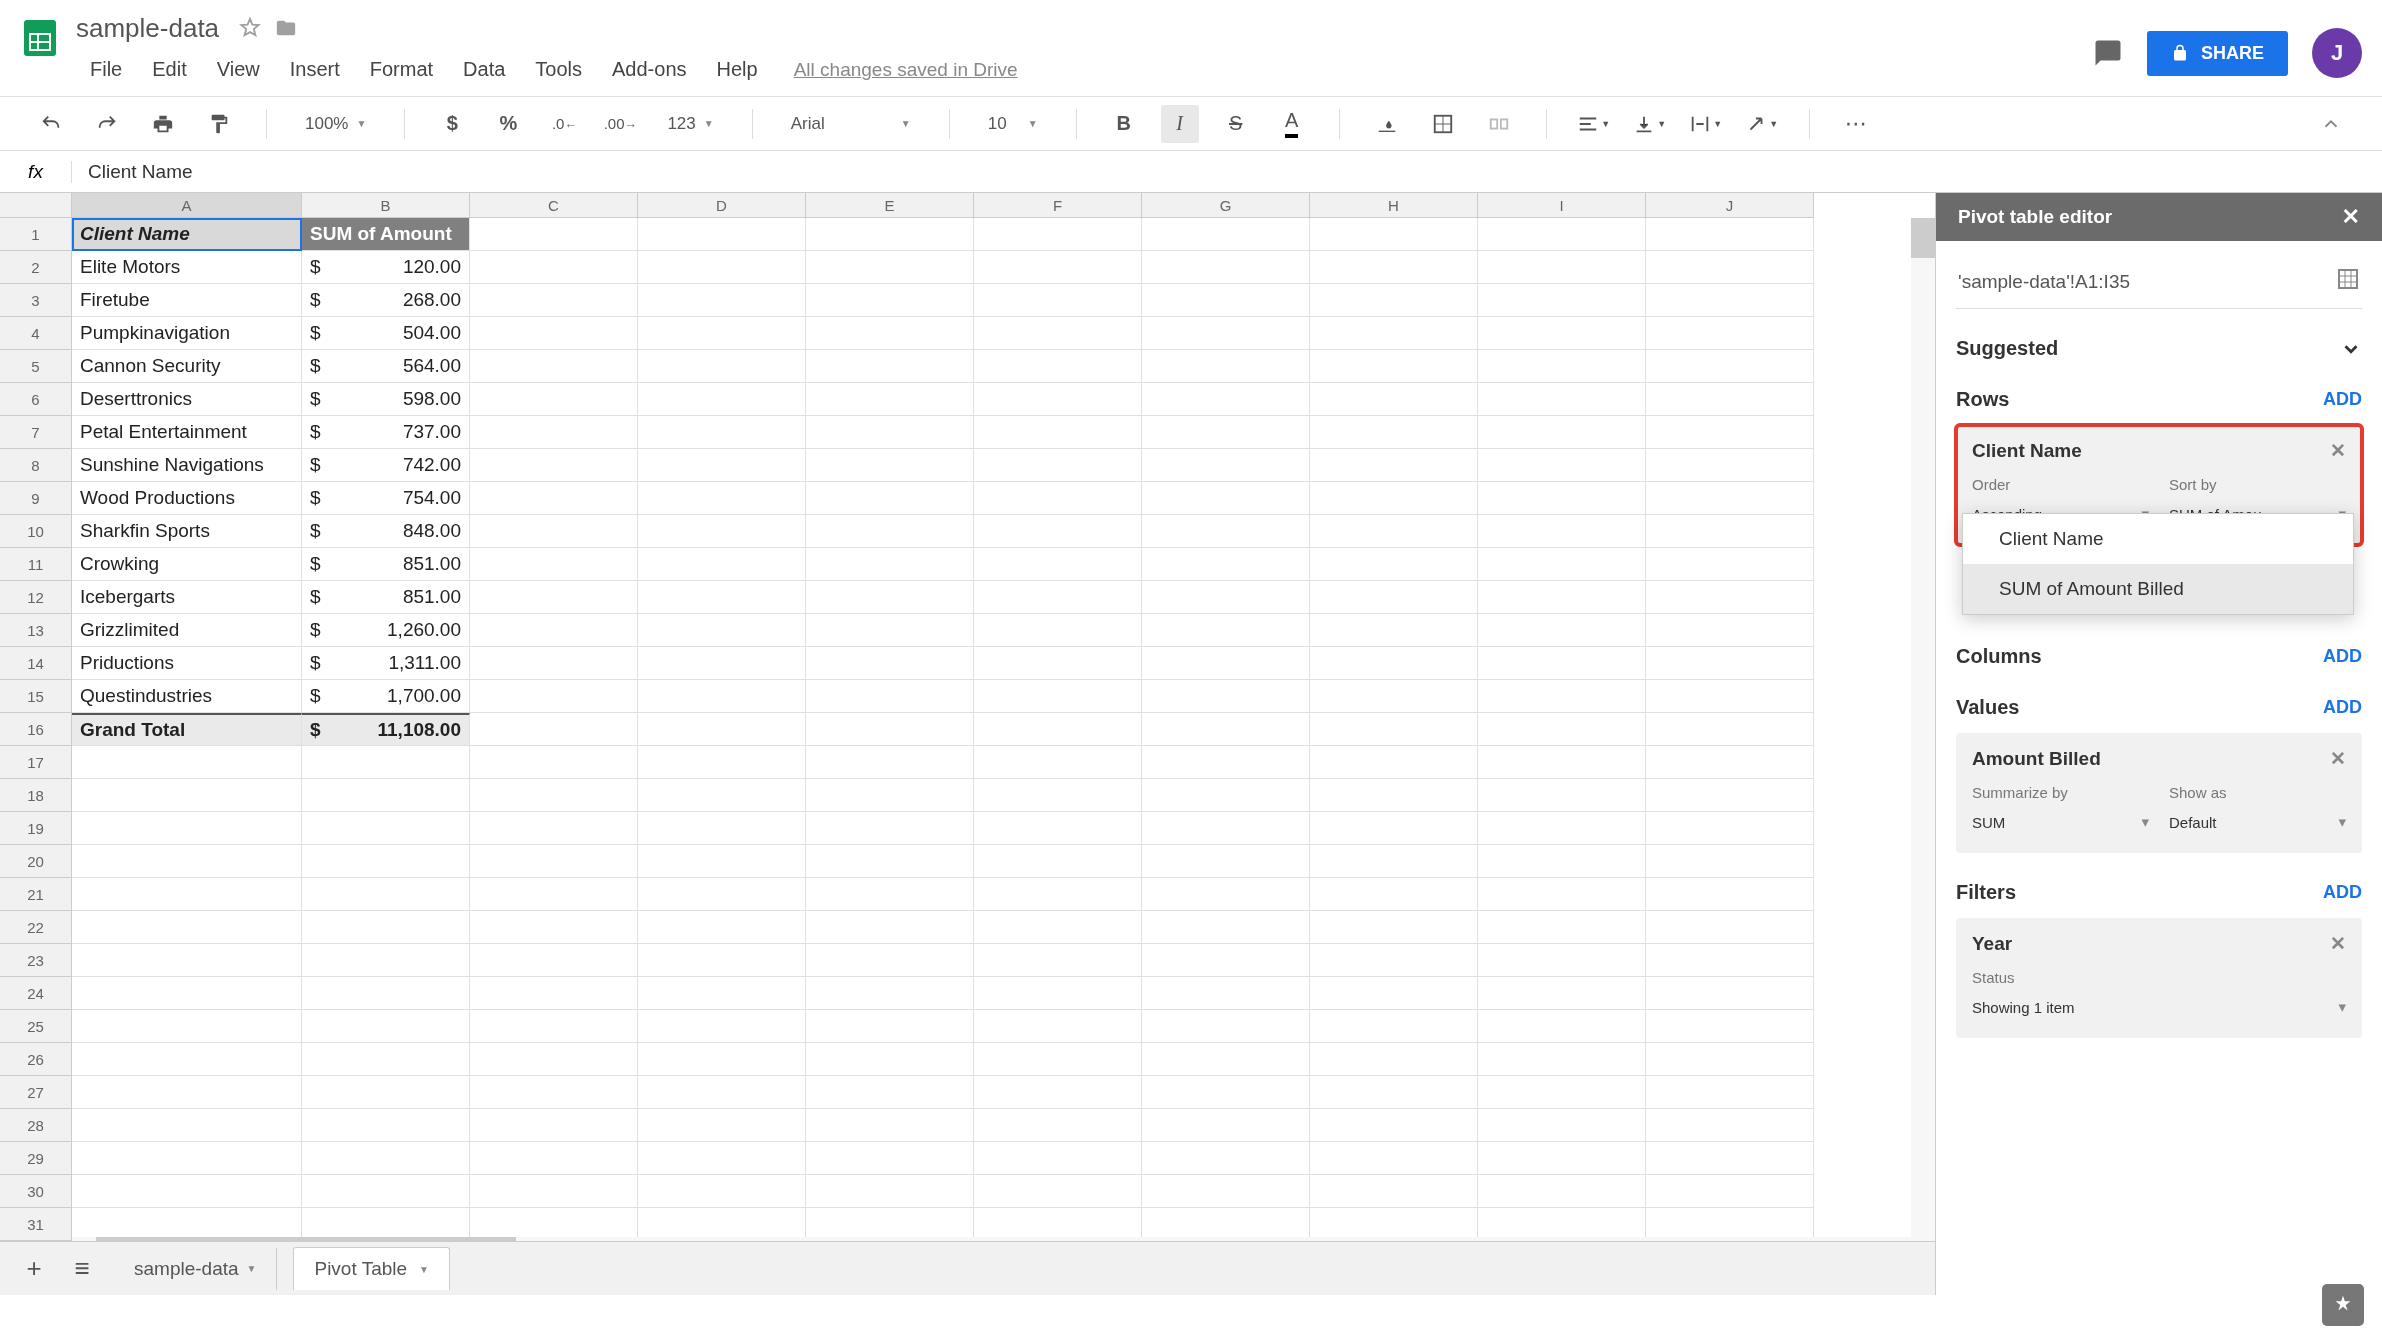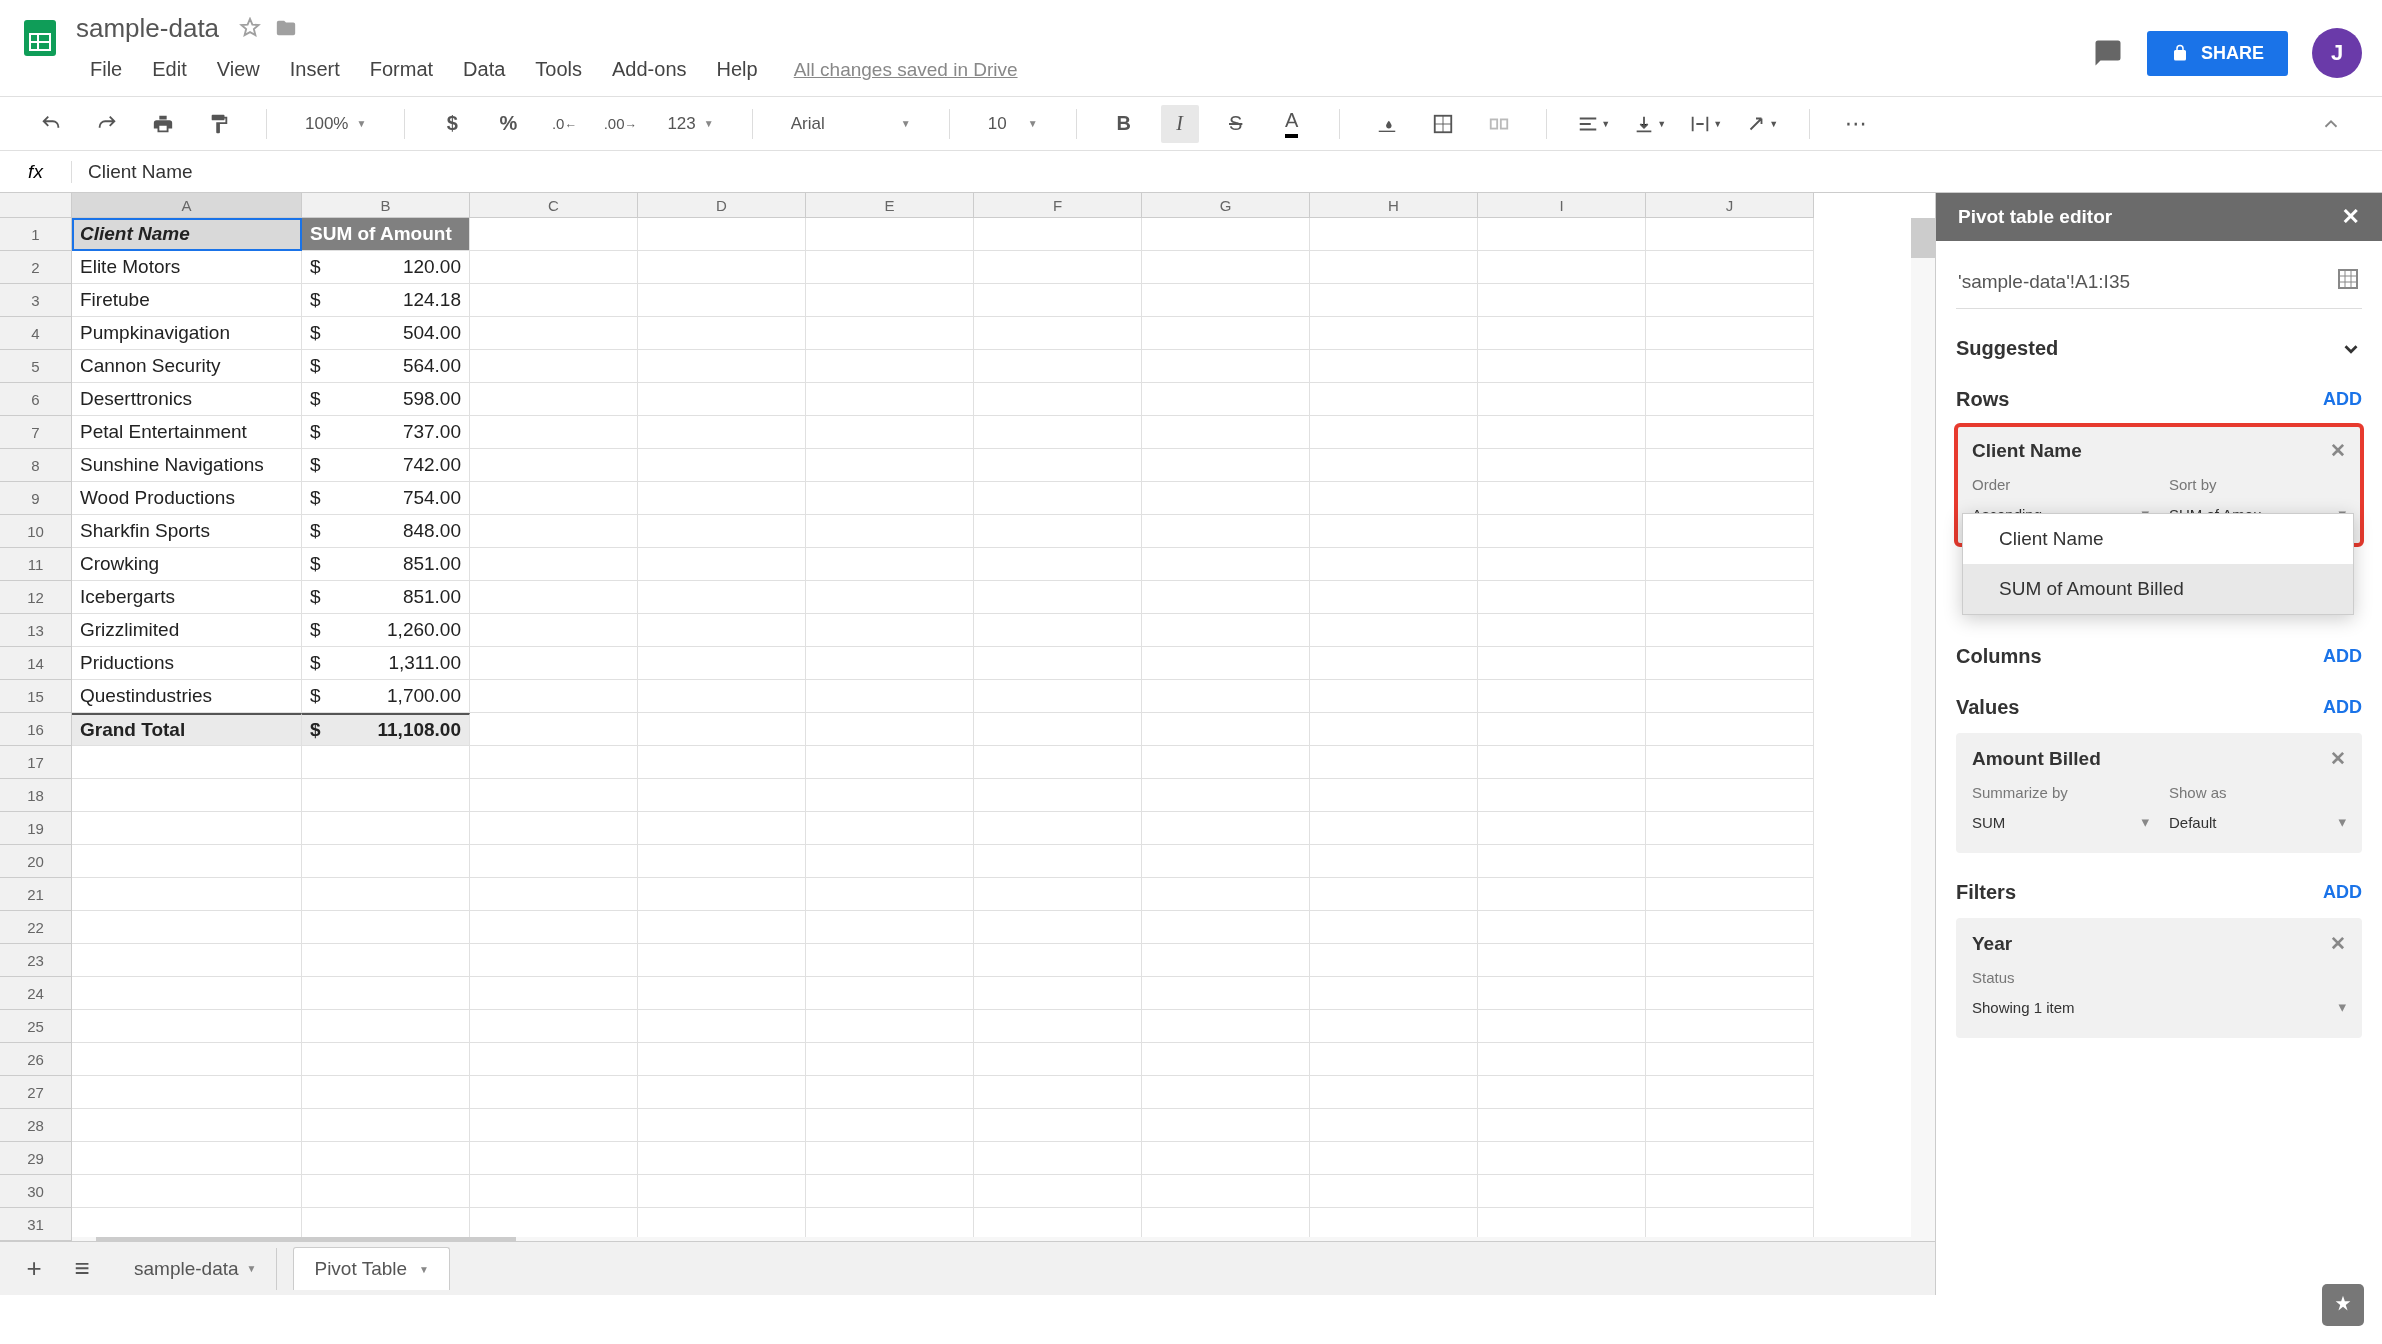--- a/index.html
+++ b/index.html
@@ -338,21 +338,21 @@
             <div class="cell"></div>
             <div class="cell"></div>
             <div class="cell"></div>
             <div class="cell"></div>
             <div class="cell"></div>
           </div>
           <div class="cell-row">
             <div class="cell colA">Firetube</div>
             <div class="cell amount">
               <span>$</span>
-              <span>124.18</span>
+              <span>268.00</span>
             </div>
             <div class="cell"></div>
             <div class="cell"></div>
             <div class="cell"></div>
             <div class="cell"></div>
             <div class="cell"></div>
             <div class="cell"></div>
             <div class="cell"></div>
             <div class="cell"></div>
           </div>

